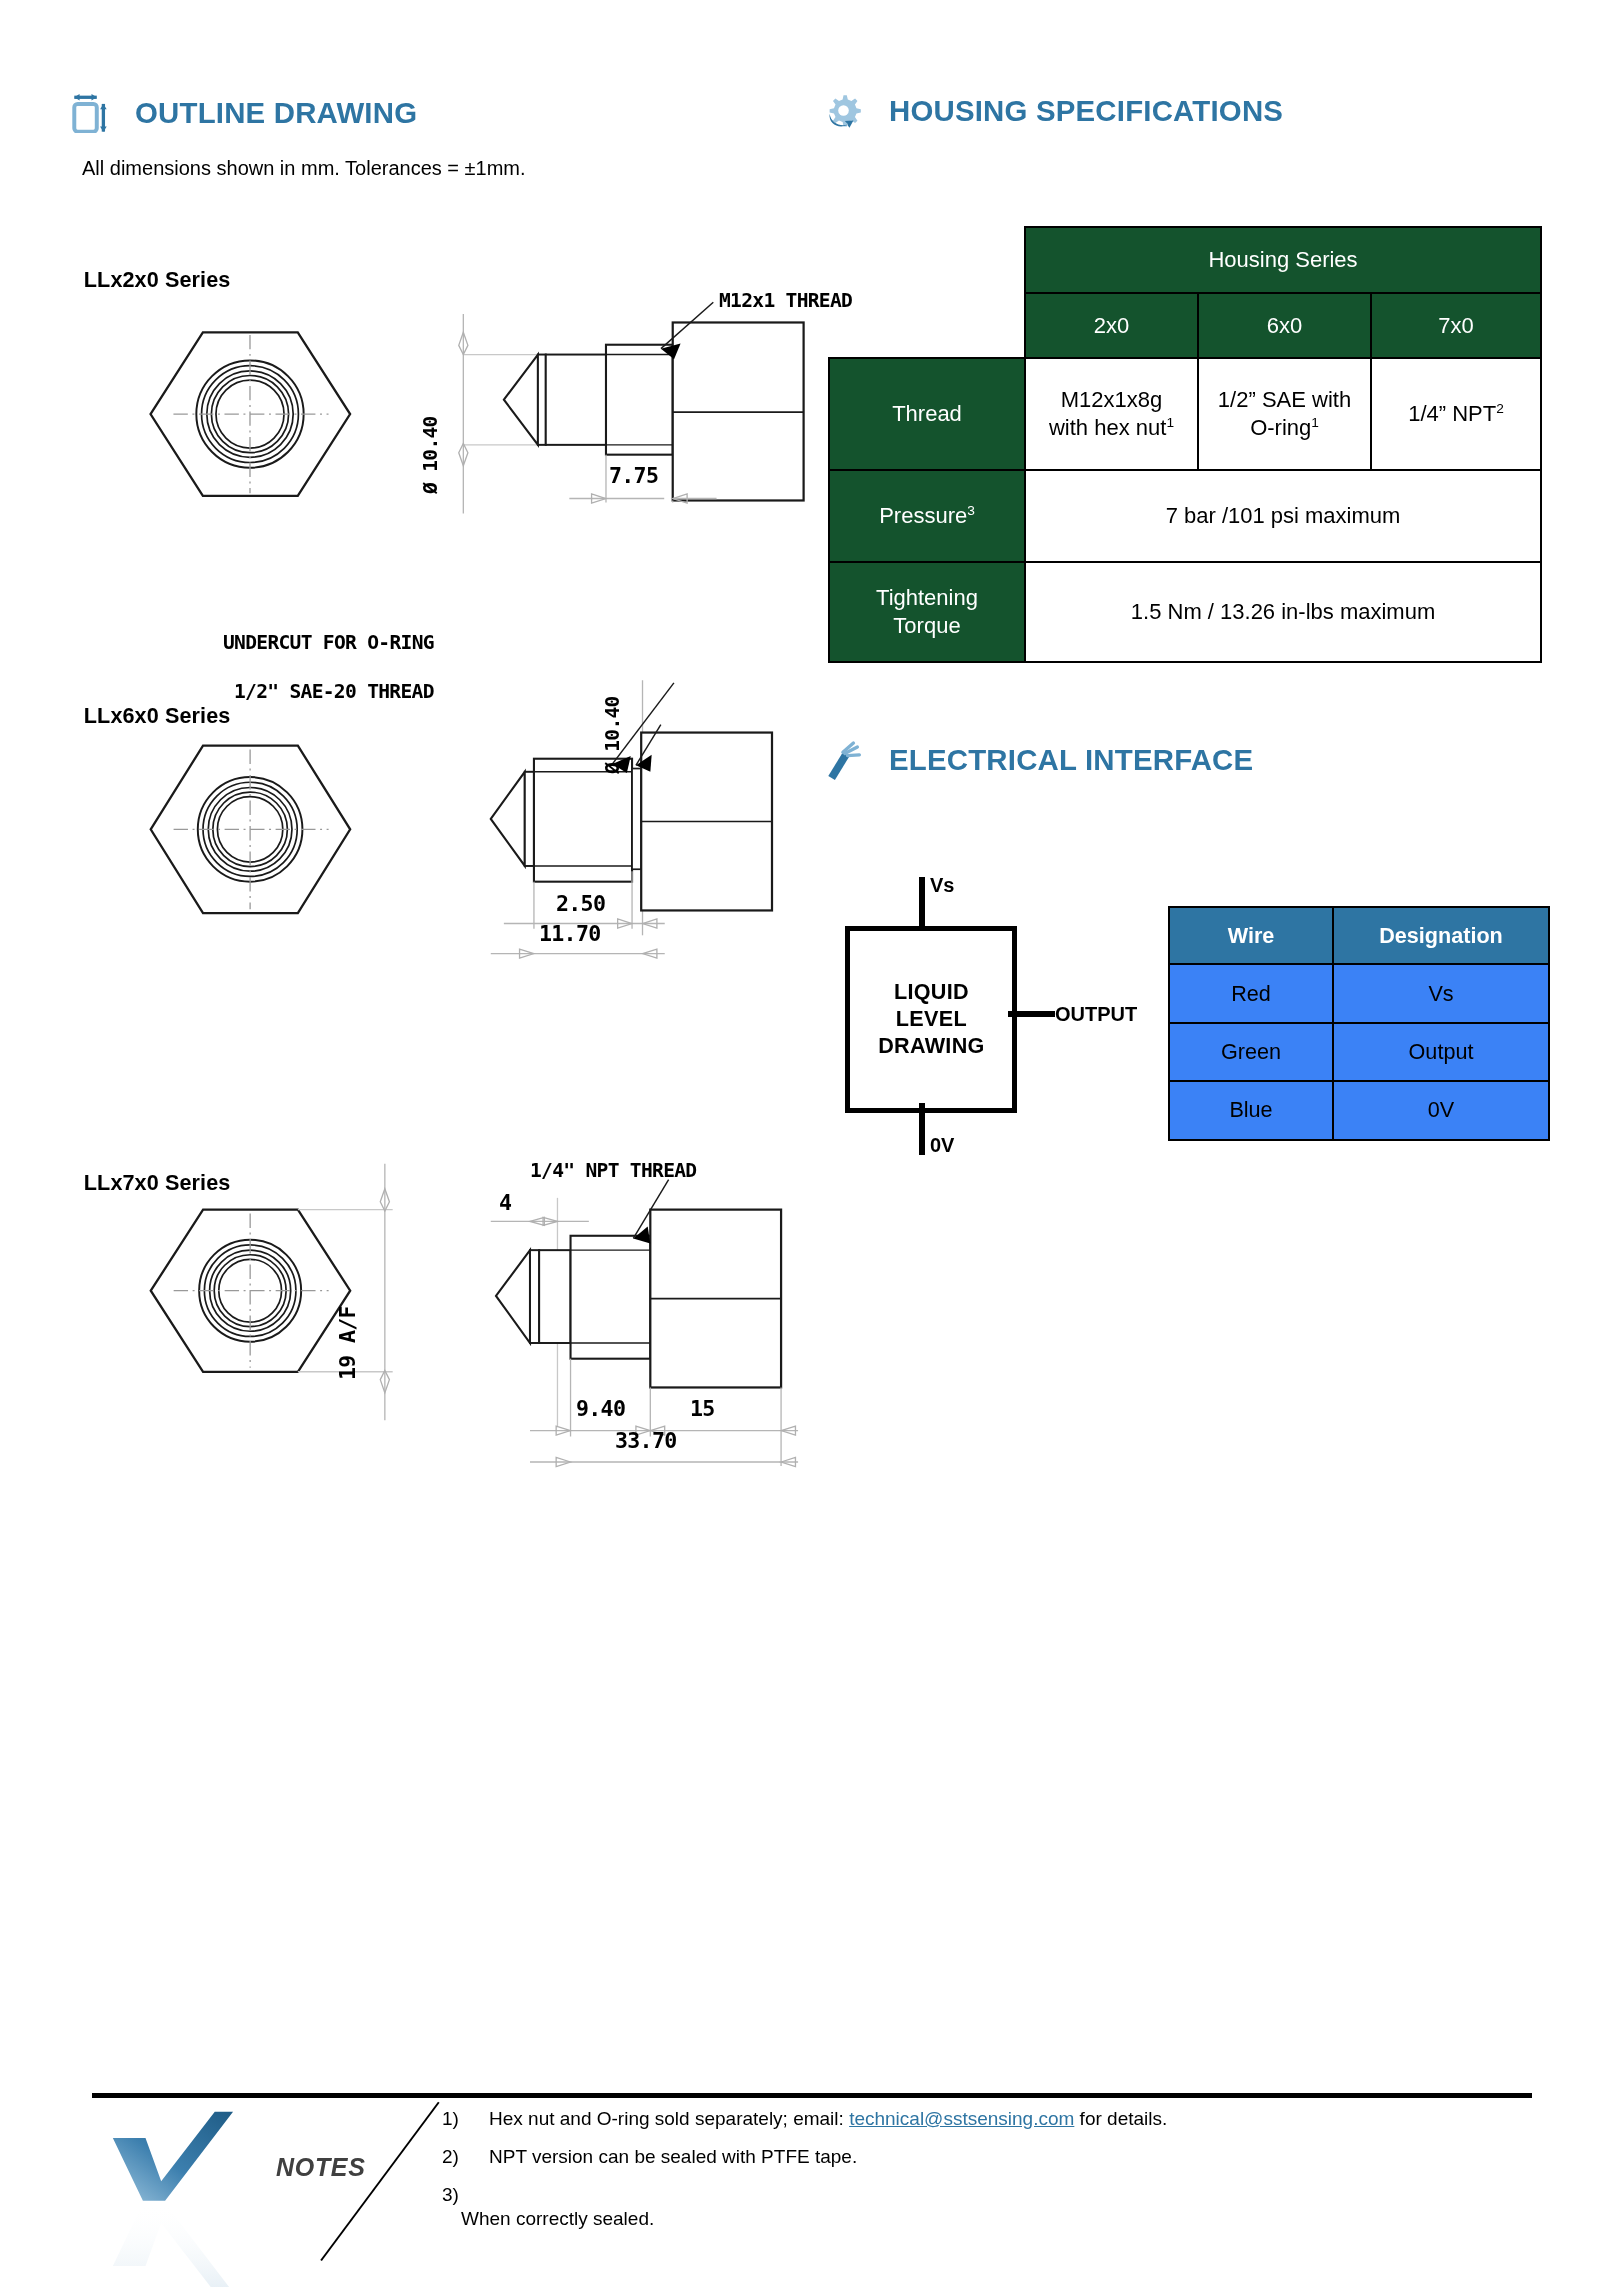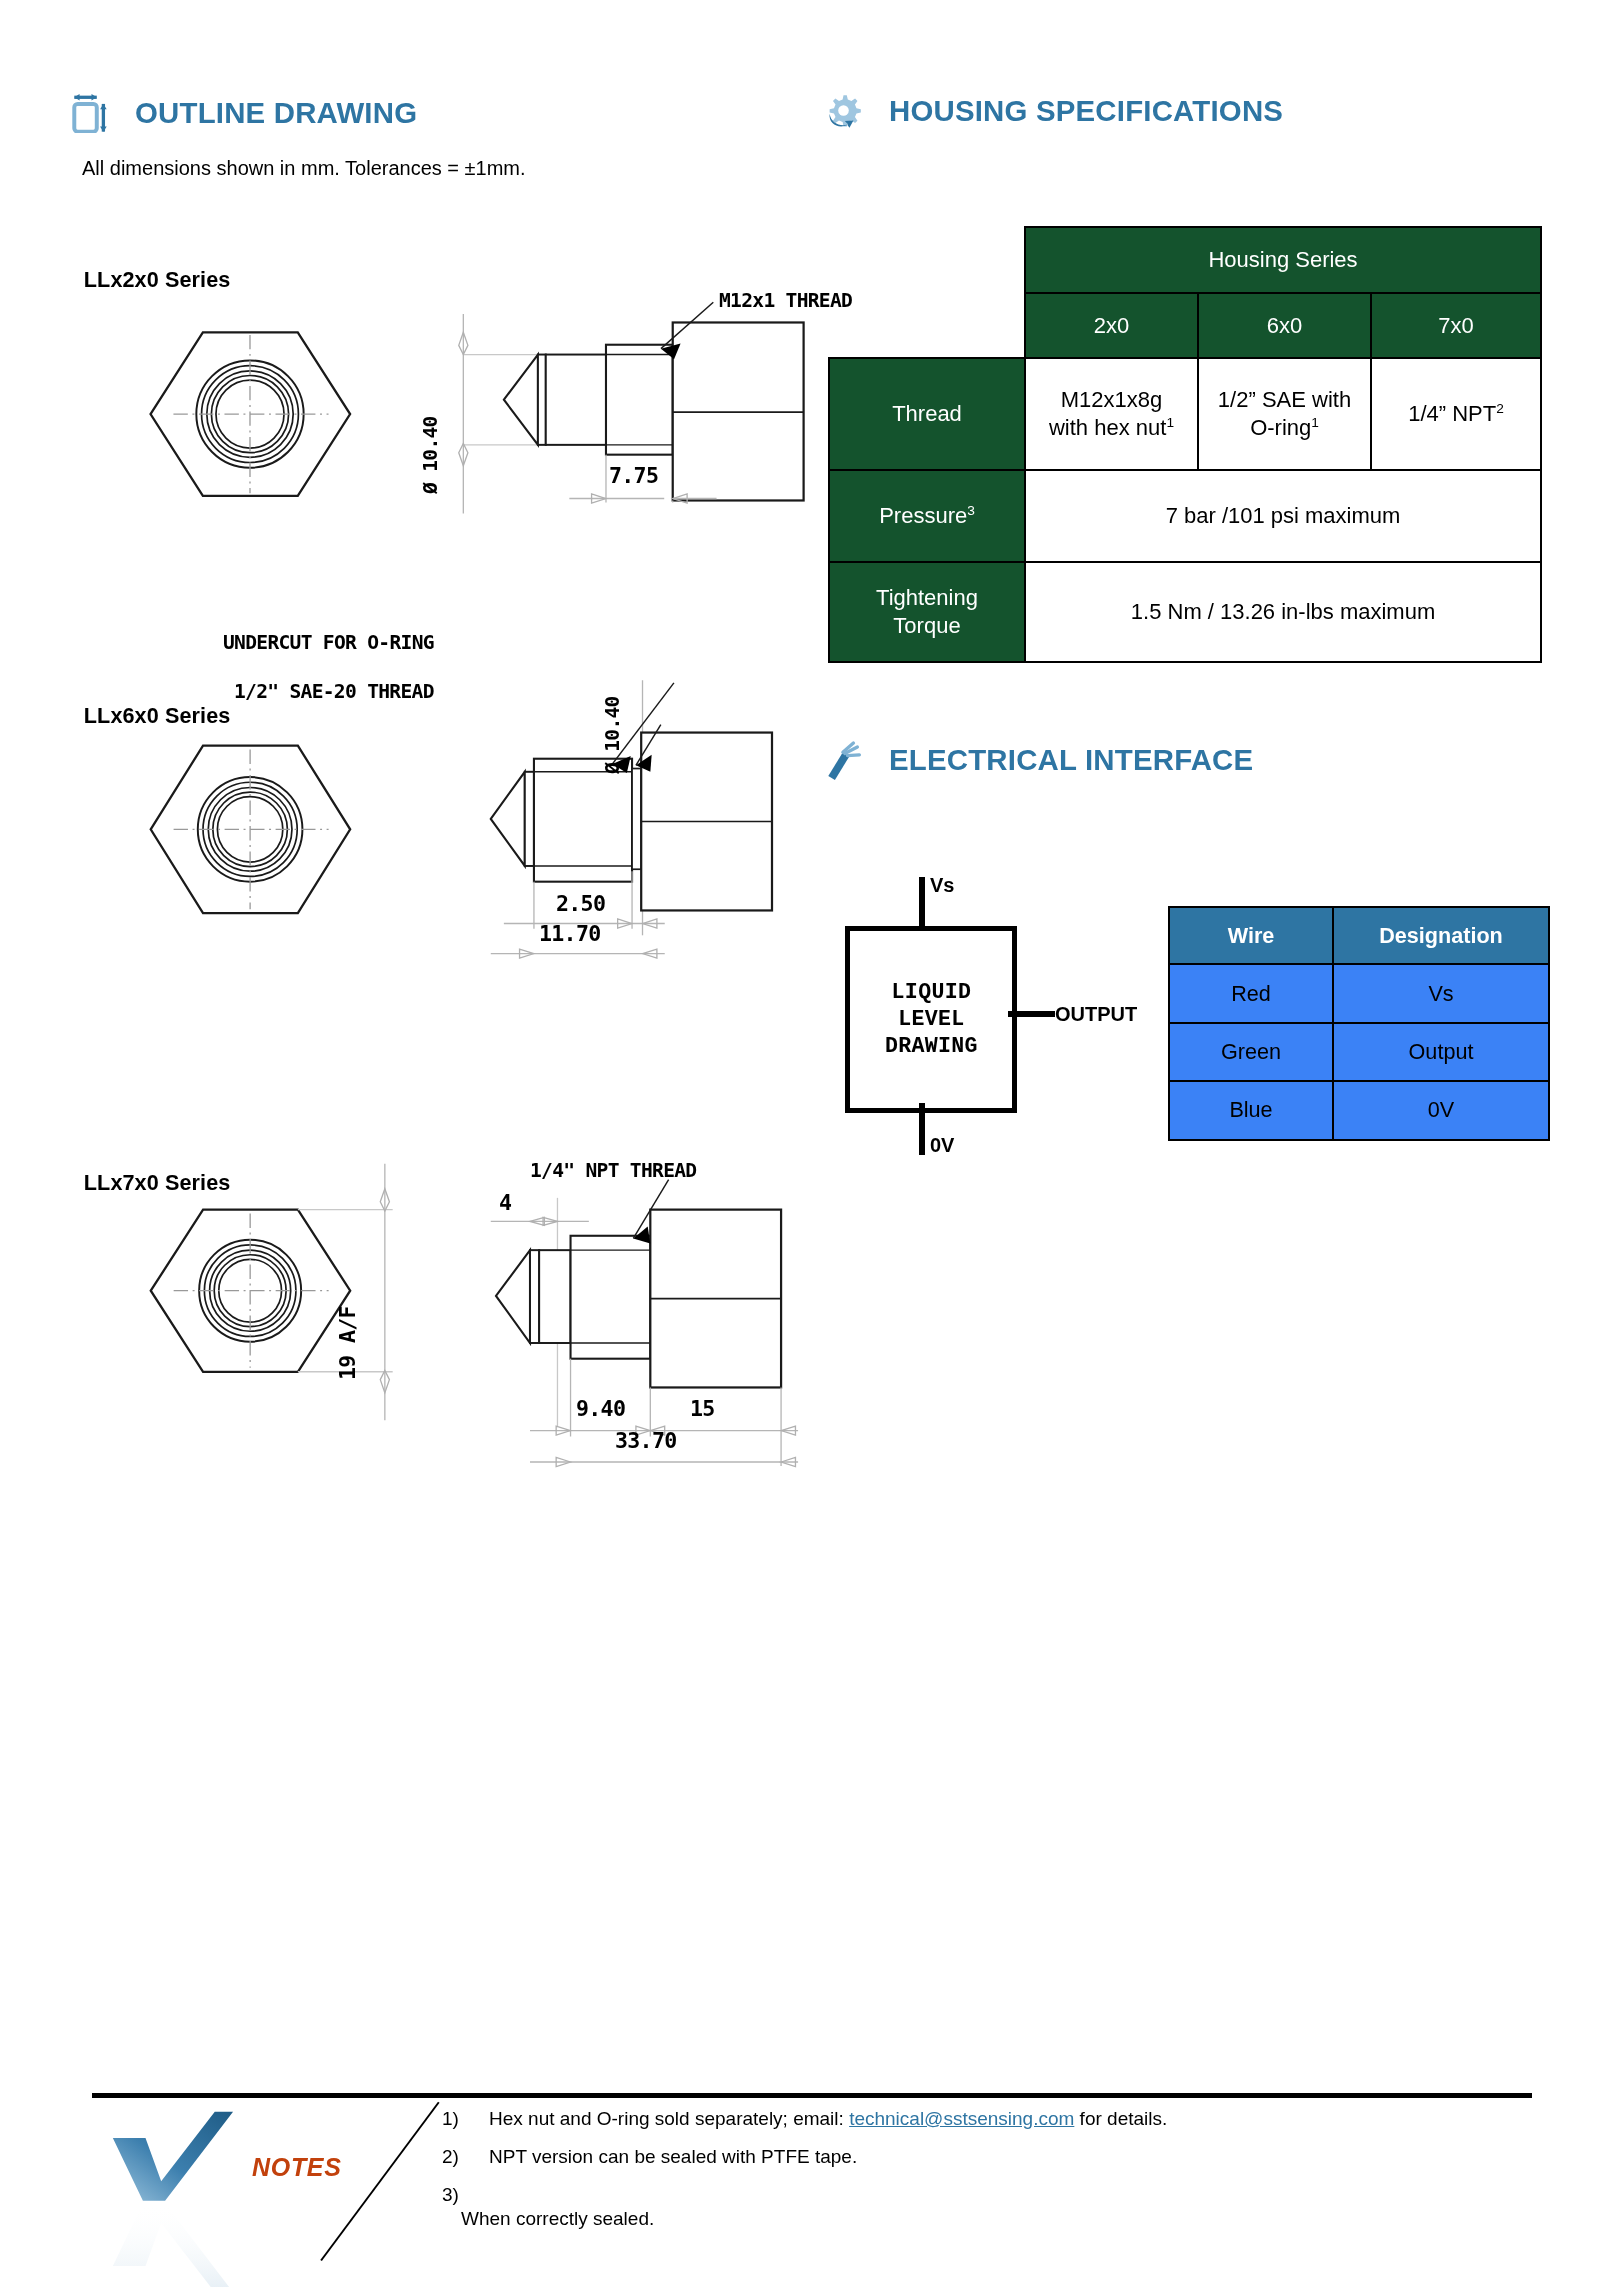--- a/index.html
+++ b/index.html
@@ -41,21 +41,20 @@
 
   
   .blk-wrap{position:absolute;}
   .blk-box{
     position:absolute;border:5.9px solid #000;background:#fff;
     display:flex;align-items:center;justify-content:center;
   }
   .blk-label{
     font-size:21.6px;font-weight:bold;line-height:1.25;text-align:center;
     letter-spacing:0.3px;
-    font-family:Liberation Mono, monospace;
   }
   .lead{position:absolute;background:#000;}
   .lead-lbl{position:absolute;font-size:20px;font-weight:bold;white-space:nowrap;}
 
   
   .dwg{position:absolute;}
   .series-lbl{
     position:absolute;font-size:21.6px;font-weight:bold;white-space:nowrap;
     letter-spacing:0.1px;
   }
@@ -68,22 +67,22 @@
   .dim-txt{
     position:absolute;font-size:21.6px;white-space:nowrap;
     font-family:"DejaVu Sans Mono","Liberation Mono",monospace;
     letter-spacing:-0.7px;font-weight:600;
   }
   .dim-txt.rot{transform:rotate(-90deg);transform-origin:left bottom;}
 
   
   .rule{position:absolute;background:#000;}
   .notes-lbl{
-    position:absolute;color:#c2410c;font-size:25px;font-weight:bold;
-    font-style:italic;letter-spacing:0.7px;
+    position:absolute;color:#404040;font-size:25px;font-weight:bold;
+    font-style:italic;letter-spacing:0.7px;margin-left:24px;
   }
   .note-row{position:absolute;font-size:19px;white-space:nowrap;}
   .note-num{position:absolute;font-size:19px;}
   .mail{color:#2E75A3;text-decoration:underline;}
   .diag{position:absolute;}
 </style>
 </head>
 <body>
 
 <div class="page">

